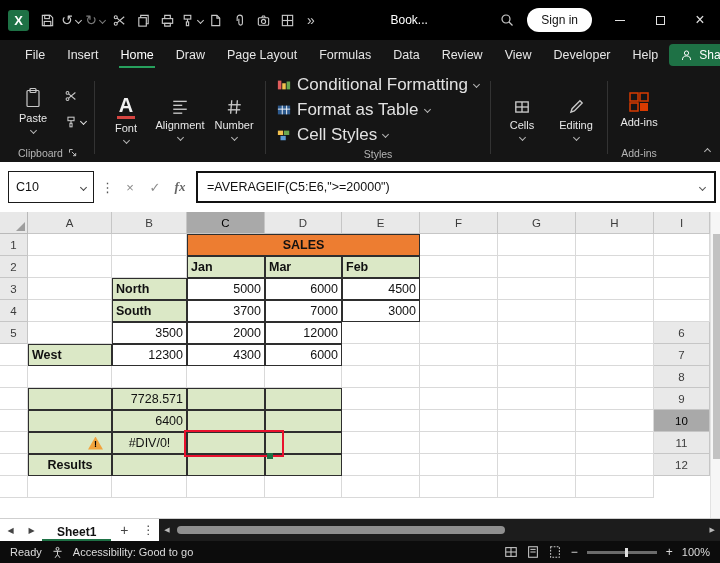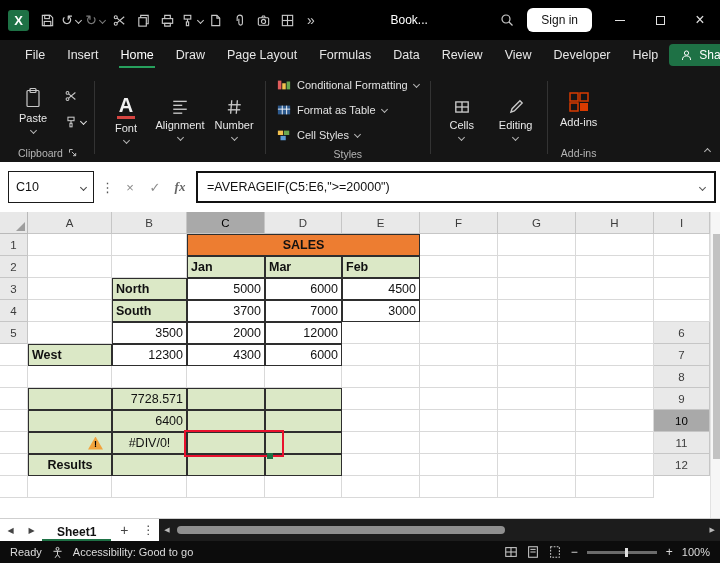--- a/index.html
+++ b/index.html
@@ -8,21 +8,21 @@
   .cv{display:inline-block;width:5px;height:5px;border-right:1.2px solid currentColor;border-bottom:1.2px solid currentColor;transform:rotate(45deg);flex:none;}
   .cv.up{transform:rotate(-135deg);}
 
   
   .titlebar{height:40px;background:#000;display:flex;align-items:center;padding-left:8px;color:#c9c9c9;}
   .tbtn{height:30px;min-width:24px;display:flex;align-items:center;justify-content:center;gap:3px;color:#c9c9c9;}
   .excel-logo{width:21px;height:21px;background:var(--accent-green);border-radius:3px;color:#fff;font-weight:bold;font-size:13px;display:flex;align-items:center;justify-content:center;margin-right:6px;}
   .glyph{font-size:14px;line-height:1;}
   .dim{color:#7c7c7c;}
   .tb-title{color:#fff;font-size:12px;margin:0 10px;white-space:nowrap;}
-  .signin{background:#fff;color:#111;font-size:12px;padding:5px 14px;border-radius:6px;margin:0 8px;white-space:nowrap;}
+  .signin{background:#fff;color:#111;font-size:12px;padding:5px 14px;border-radius:12px;margin:0 8px;white-space:nowrap;}
   .wctrl{width:40px;height:40px;display:flex;align-items:center;justify-content:center;color:#e0e0e0;}
   .min-glyph{display:inline-block;width:10px;border-top:1.3px solid #e0e0e0;}
   .max-glyph{display:inline-block;width:9px;height:9px;border:1.3px solid #e0e0e0;}
   .close-glyph{font-size:16px;}
   .sp{flex:1;}
 
   
   .menubar{height:30px;background:#151515;display:flex;align-items:stretch;padding-left:14px;color:#e6e6e6;font-size:12.5px;}
   .mtab{padding:0 11px;display:flex;align-items:center;position:relative;white-space:nowrap;}
   .mtab.active{color:#fff;}
@@ -34,21 +34,21 @@
   .rgroup{display:flex;flex-direction:column;}
   .rg-body{flex:1;display:flex;align-items:center;}
   .rg-label{height:18px;font-size:10.5px;color:#b5b5b5;display:flex;align-items:center;justify-content:center;gap:5px;}
   .vsep{width:1px;background:#333;margin:8px 4px;}
   .bigbtn{width:54px;display:flex;flex-direction:column;align-items:center;justify-content:center;gap:3px;font-size:11px;color:#e8e8e8;text-align:center;padding-top:2px;}
   .bigbtn .cv{margin-top:1px;color:#b5b5b5;}
   .smallcol{display:flex;flex-direction:column;justify-content:center;gap:12px;padding:0 4px;}
   .smallcol .sbtn{display:flex;align-items:center;gap:3px;}
   .font-a{font-size:20px;font-weight:bold;color:#f0f0f0;line-height:1;border-bottom:3px solid #D64541;padding:0 2px 1px;}
   .stylecol{display:flex;flex-direction:column;justify-content:center;gap:2px;}
-  .stylerow{display:flex;align-items:center;gap:6px;height:23px;font-size:11px;padding:0 7px;color:#e2e2e2;white-space:nowrap;}
+  .stylerow{display:flex;align-items:center;gap:6px;height:23px;font-size:17px;padding:0 7px;color:#e2e2e2;white-space:nowrap;}
   .stylerow .cv{color:#b5b5b5;}
   .collapse-ribbon{position:absolute;right:10px;bottom:8px;color:#b5b5b5;}
 
   
   .formula-row{height:50px;background:#fff;display:flex;align-items:center;padding:9px 4px 9px 8px;gap:7px;}
   .namebox{width:86px;height:100%;border:1.5px solid #1a1a1a;display:flex;align-items:center;justify-content:space-between;padding:0 7px;font-size:12.5px;color:#111;}
   .namebox .cv{color:#444;}
   .kebab{color:#555;font-size:13px;}
   .fbtn{color:#8a8a8a;font-size:13px;width:18px;text-align:center;}
   .fx{font-style:italic;font-family:"Liberation Serif",serif;font-weight:bold;color:#666;}

